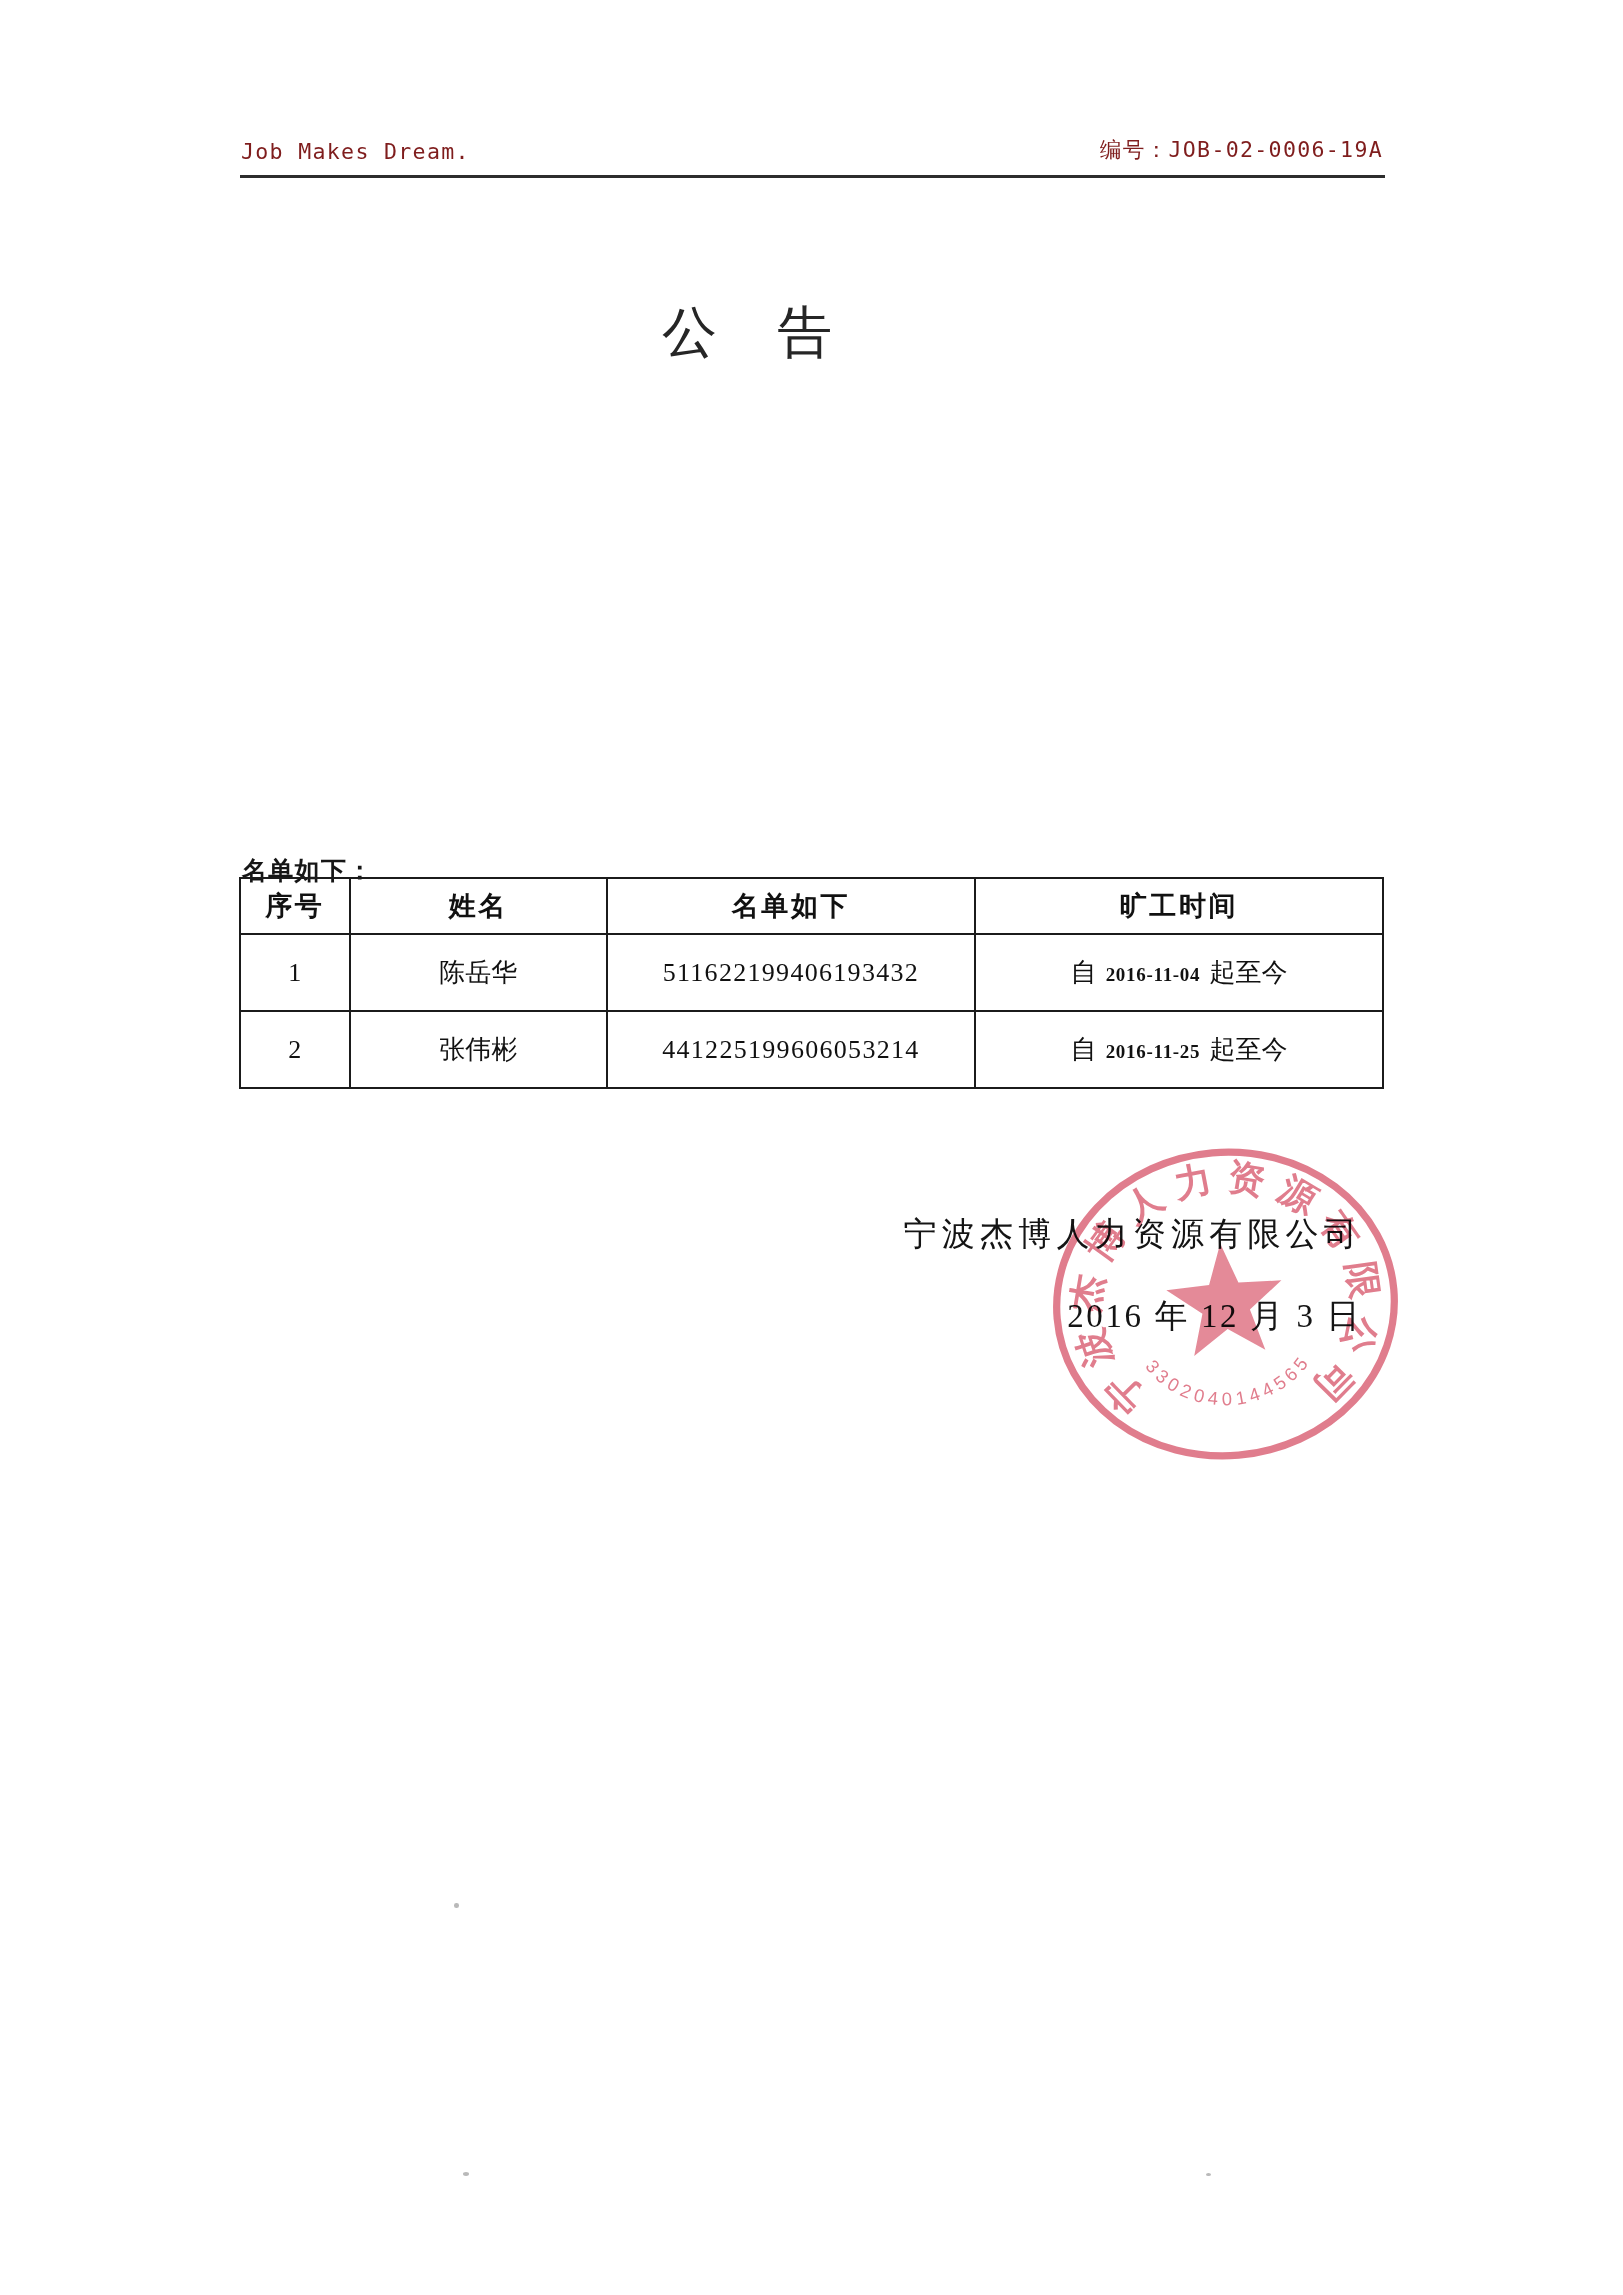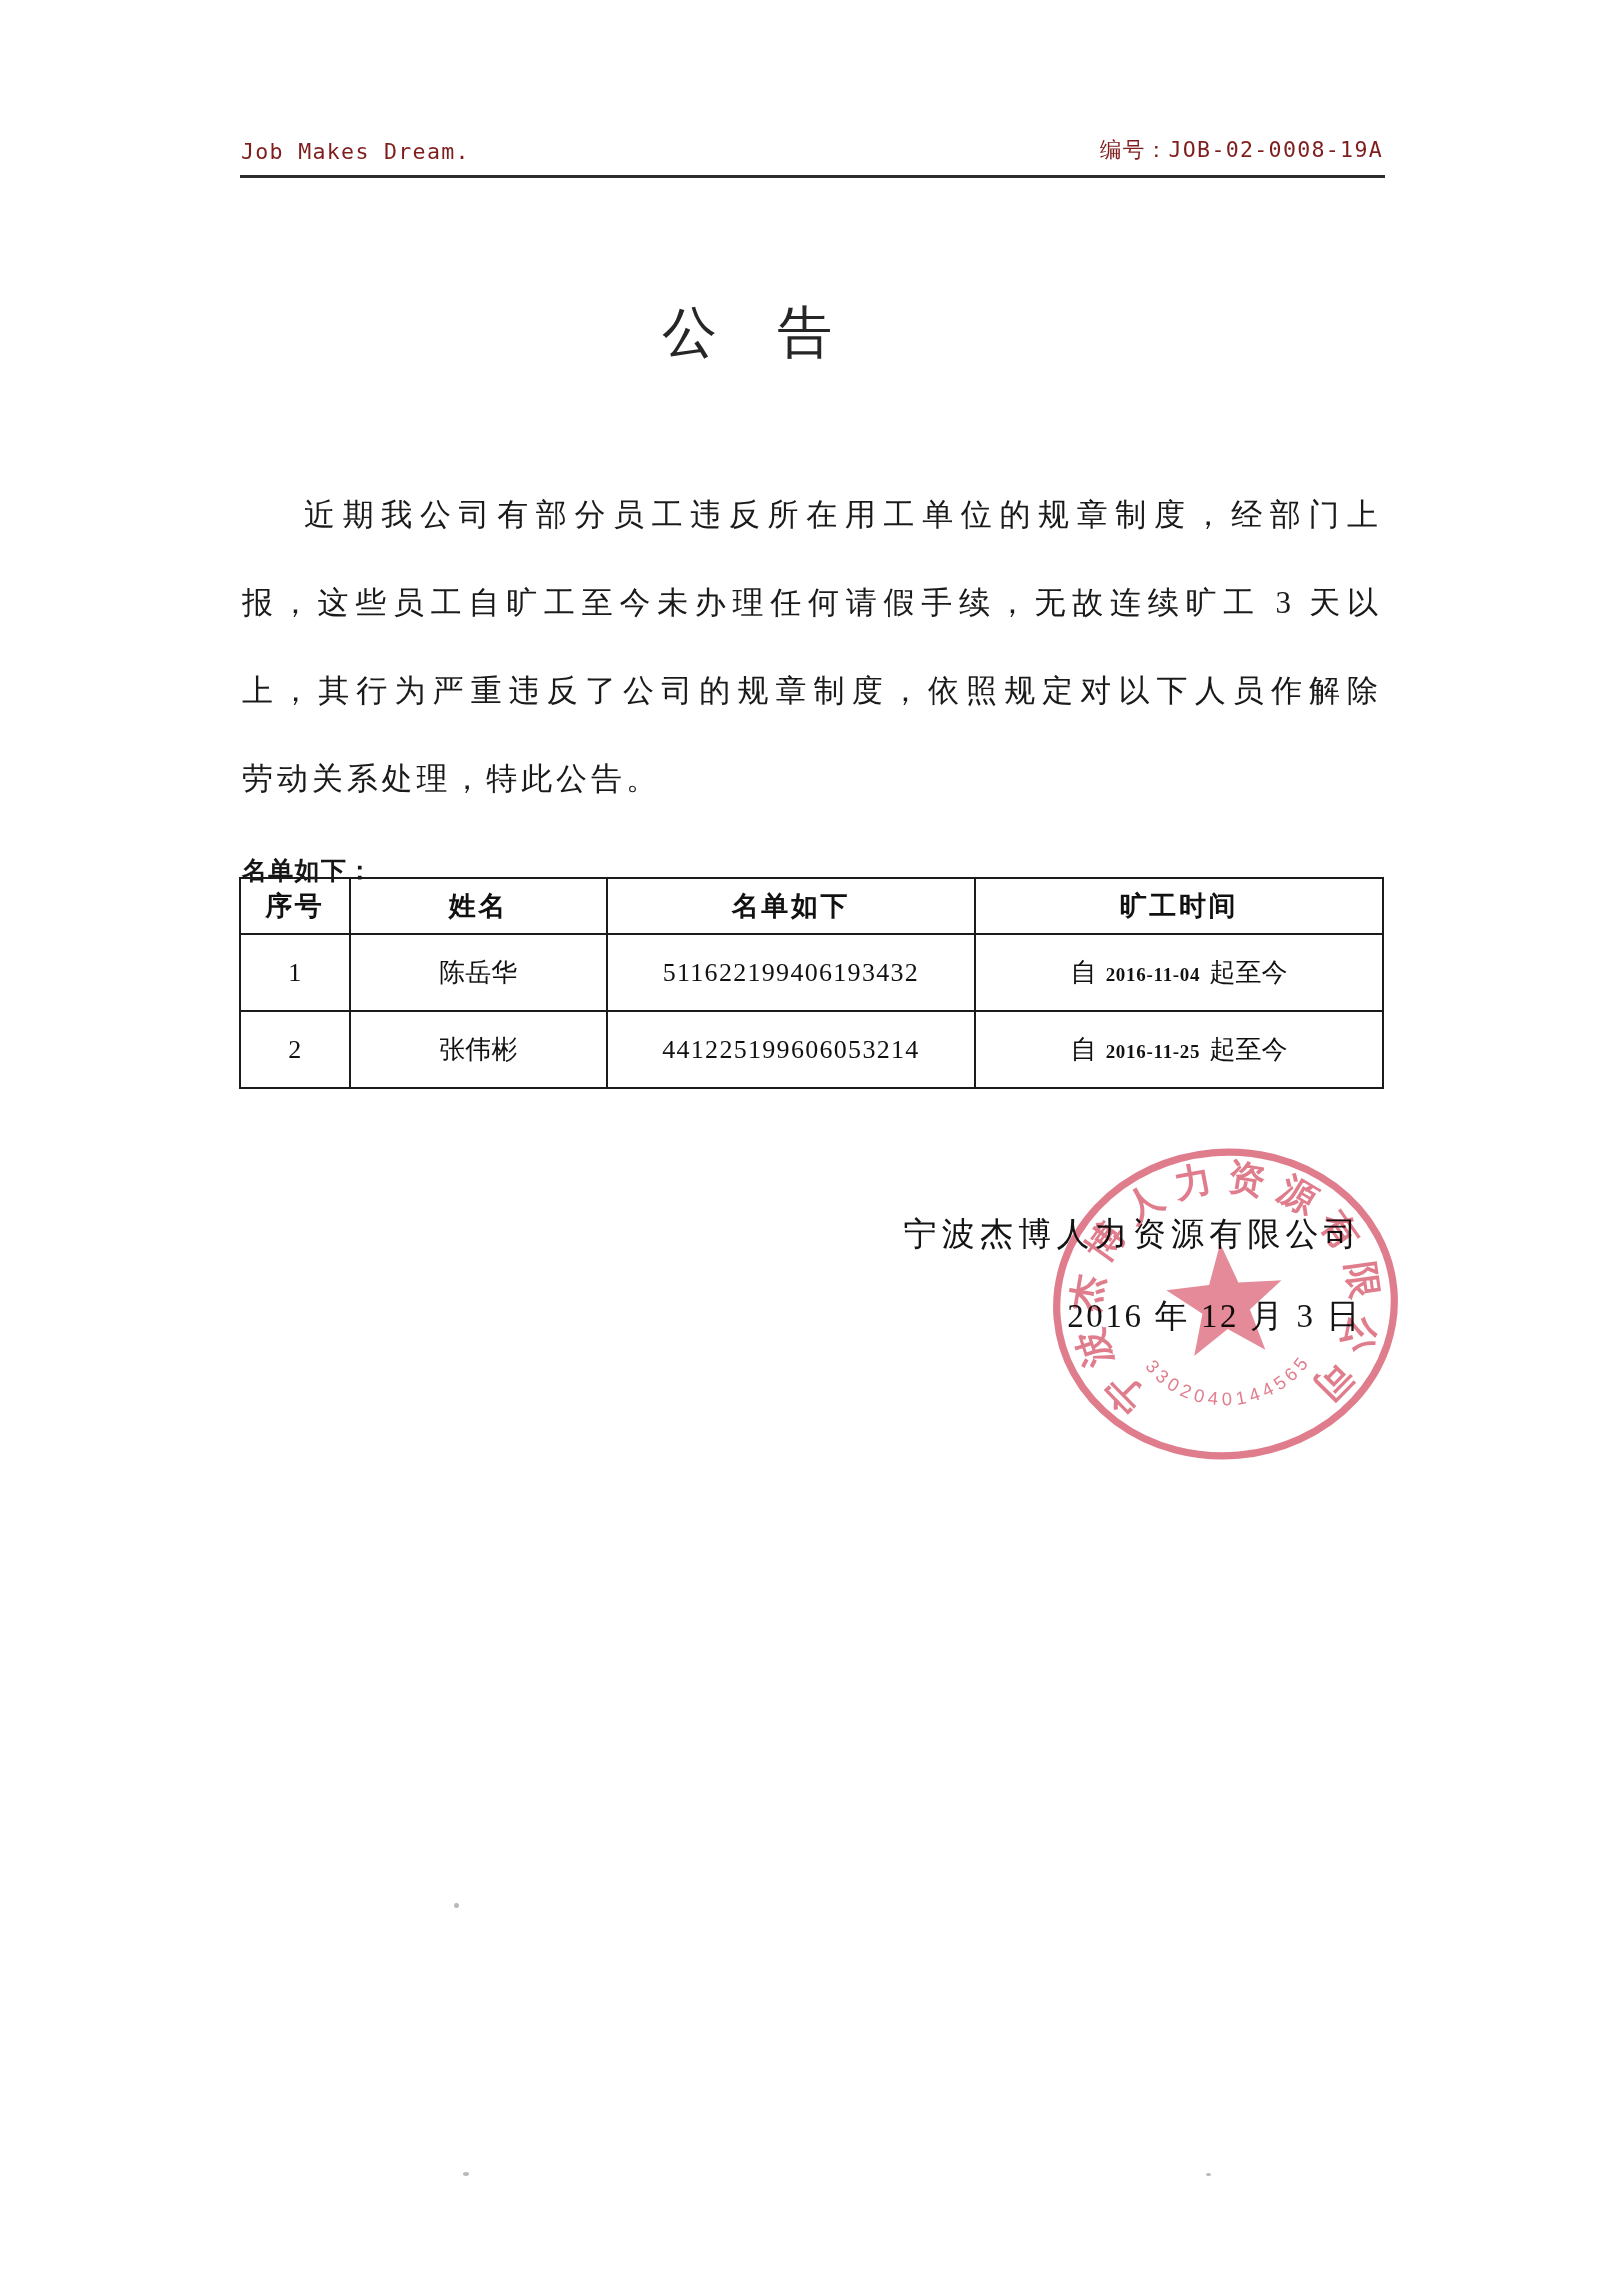--- a/index.html
+++ b/index.html
@@ -160,33 +160,27 @@
   .speck.s3 { left: 1206px; top: 2173px; width: 5.2px; height: 3.3px; }
 </style>
 </head>
 <body>
 
 <div class="page">
 
   <div class="hdr">
     <span class="hdr-slogan">Job Makes Dream.</span>
     <span class="hdr-docnum">
-      <span>编号：</span><span>JOB-02-0008-19A</span>
+      <span>编号：</span><span>JOB-02-0006-19A</span>
     </span>
   </div>
   <div class="hdr-rule"></div>
 
   <div class="doc-title">公　告</div>
 
-  <div class="body-text">
-    <div class="body-line indent">近期我公司有部分员工违反所在用工单位的规章制度，经部门上</div>
-    <div class="body-line">报，这些员工自旷工至今未办理任何请假手续，无故连续旷工 3 天以</div>
-    <div class="body-line">上，其行为严重违反了公司的规章制度，依照规定对以下人员作解除</div>
-    <div class="body-line last">劳动关系处理，特此公告。</div>
-  </div>
 
   <div class="list-intro">名单如下：</div>
 
   <table class="roster">
     <colgroup>
       <col style="width:9.6%">
       <col style="width:22.5%">
       <col style="width:32.2%">
       <col style="width:35.7%">
     </colgroup>

